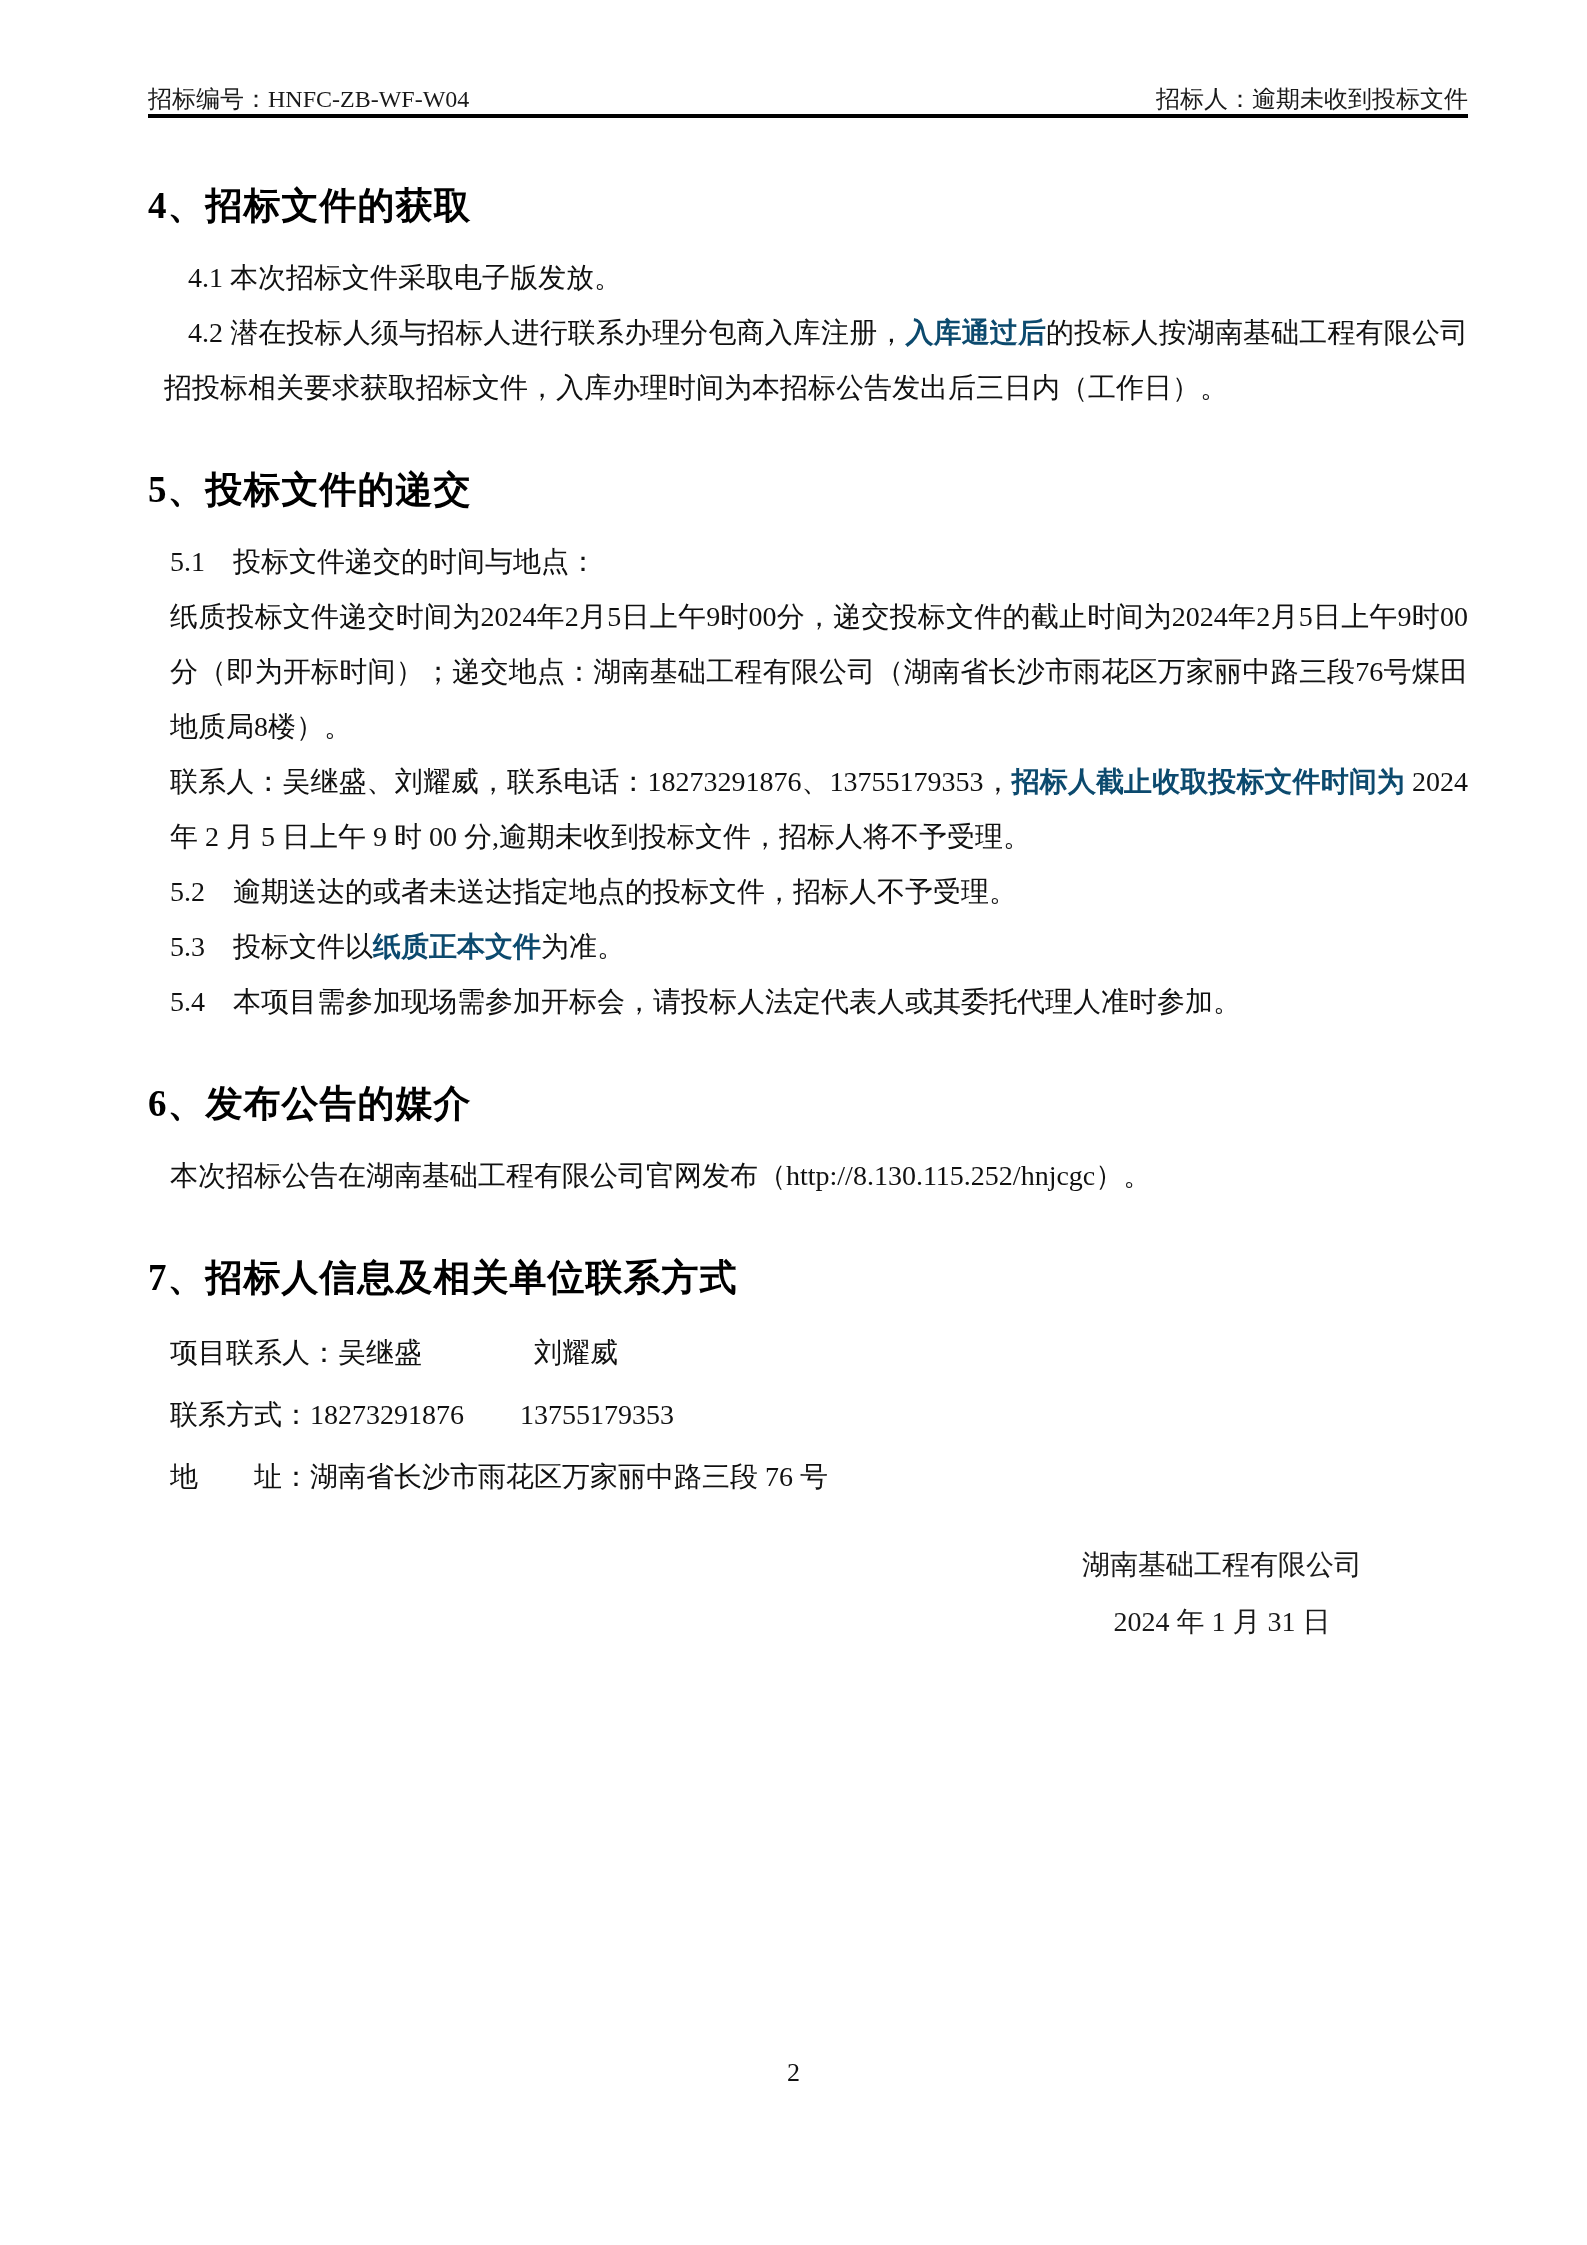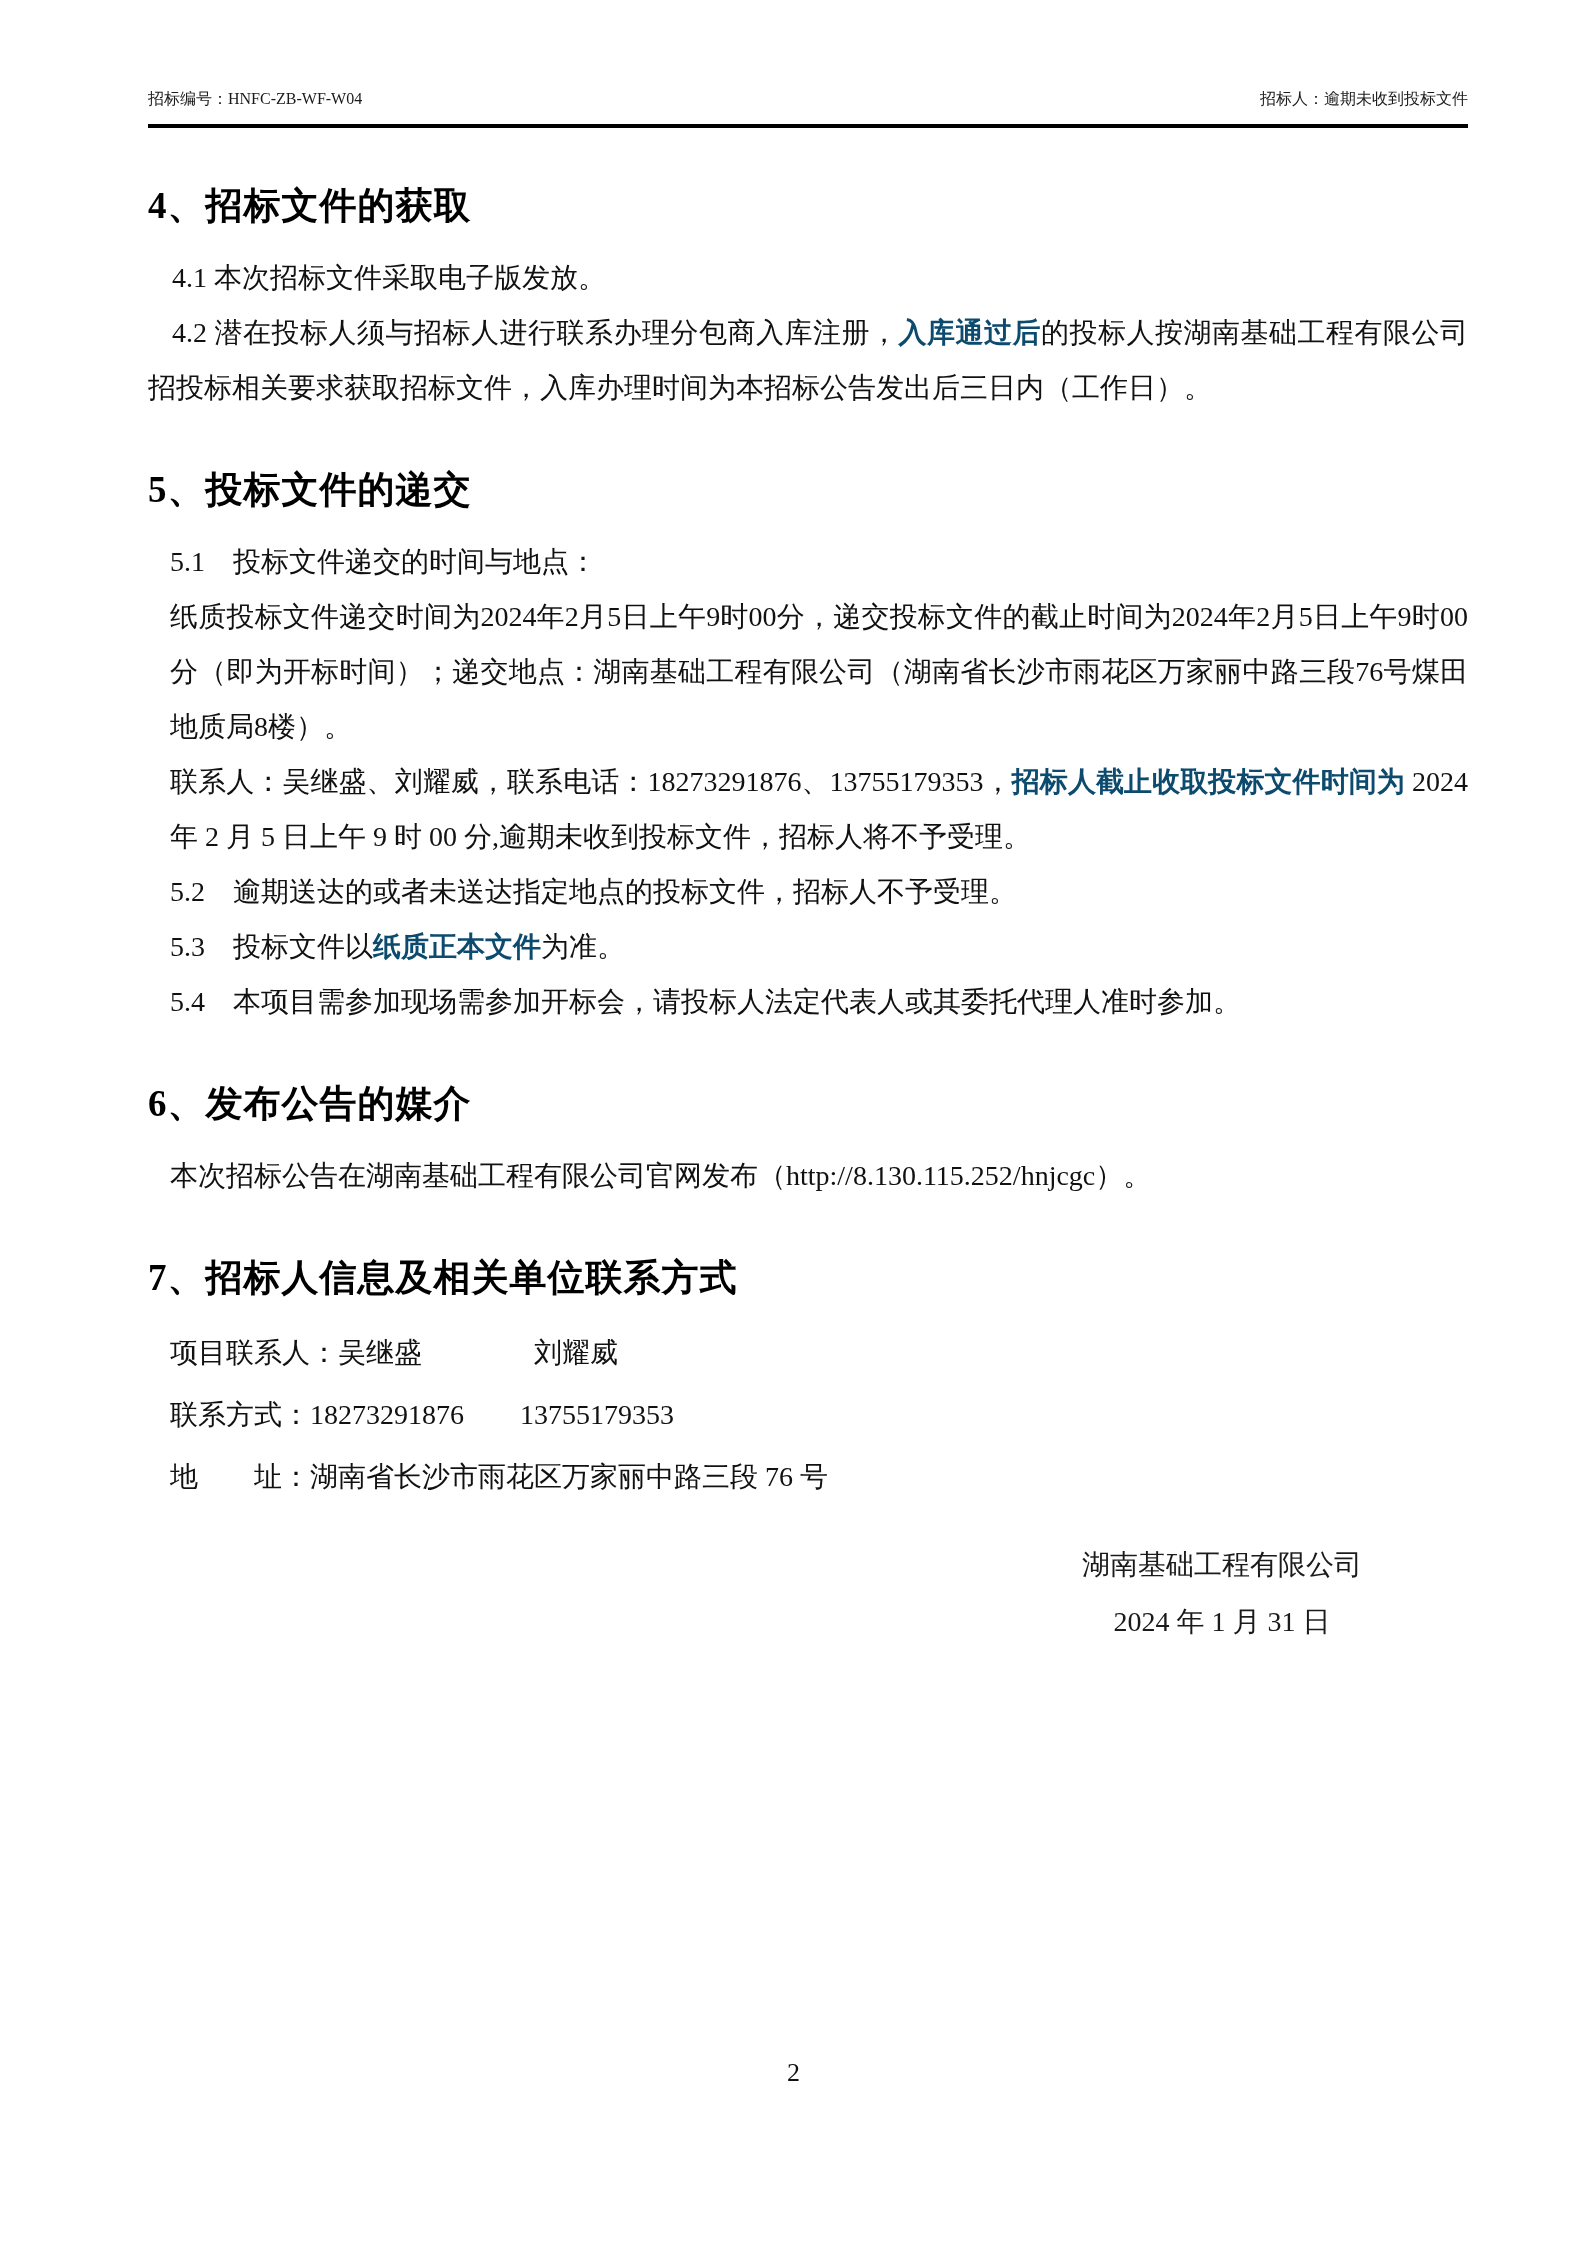--- a/index.html
+++ b/index.html
@@ -8,40 +8,39 @@
     position:relative;
     width:1587px; height:2245px;
     background:#ffffff;
     color:#1a1a1a;
     font-family:"Liberation Serif","DejaVu Serif",serif;
     overflow:hidden;
   }
   .doc-header {
     position:absolute; top:84px; left:148px; width:1320px;
     display:flex; justify-content:space-between; align-items:flex-end;
-    font-size:16px; line-height:30px;
-    padding-bottom:10px;
+    font-size:24px; line-height:30px;
     border-bottom:4px solid #000;
   }
   .doc-body {
     position:absolute; top:158px; left:148px; width:1320px;
   }
   .sec-title {
     font-size:37px; font-weight:700; color:#000;
     line-height:48px;
     margin:51px 0 20px 0;
     letter-spacing:1px;
   }
   .sec-title.first { margin-top:24px; }
   .para {
     font-size:28px; line-height:55px;
     text-align:justify; text-justify:inter-ideograph;
     color:#111;
   }
-  .para.ti { text-indent:24px; }      
+  .para.ti { text-indent:24px;margin-left:16px; }      
   .para.ml { margin-left:22px; }      
   .para b { font-weight:700; color:#0c4a6e; }
   .info-rows .para { line-height:62px; text-align:left; }
   .signature {
     margin-top:28px; margin-left:auto;
     width:492px; text-align:center;
     font-size:28px; line-height:57px;
   }
   .page-number {
     position:absolute; top:2058px; left:0; width:100%;

